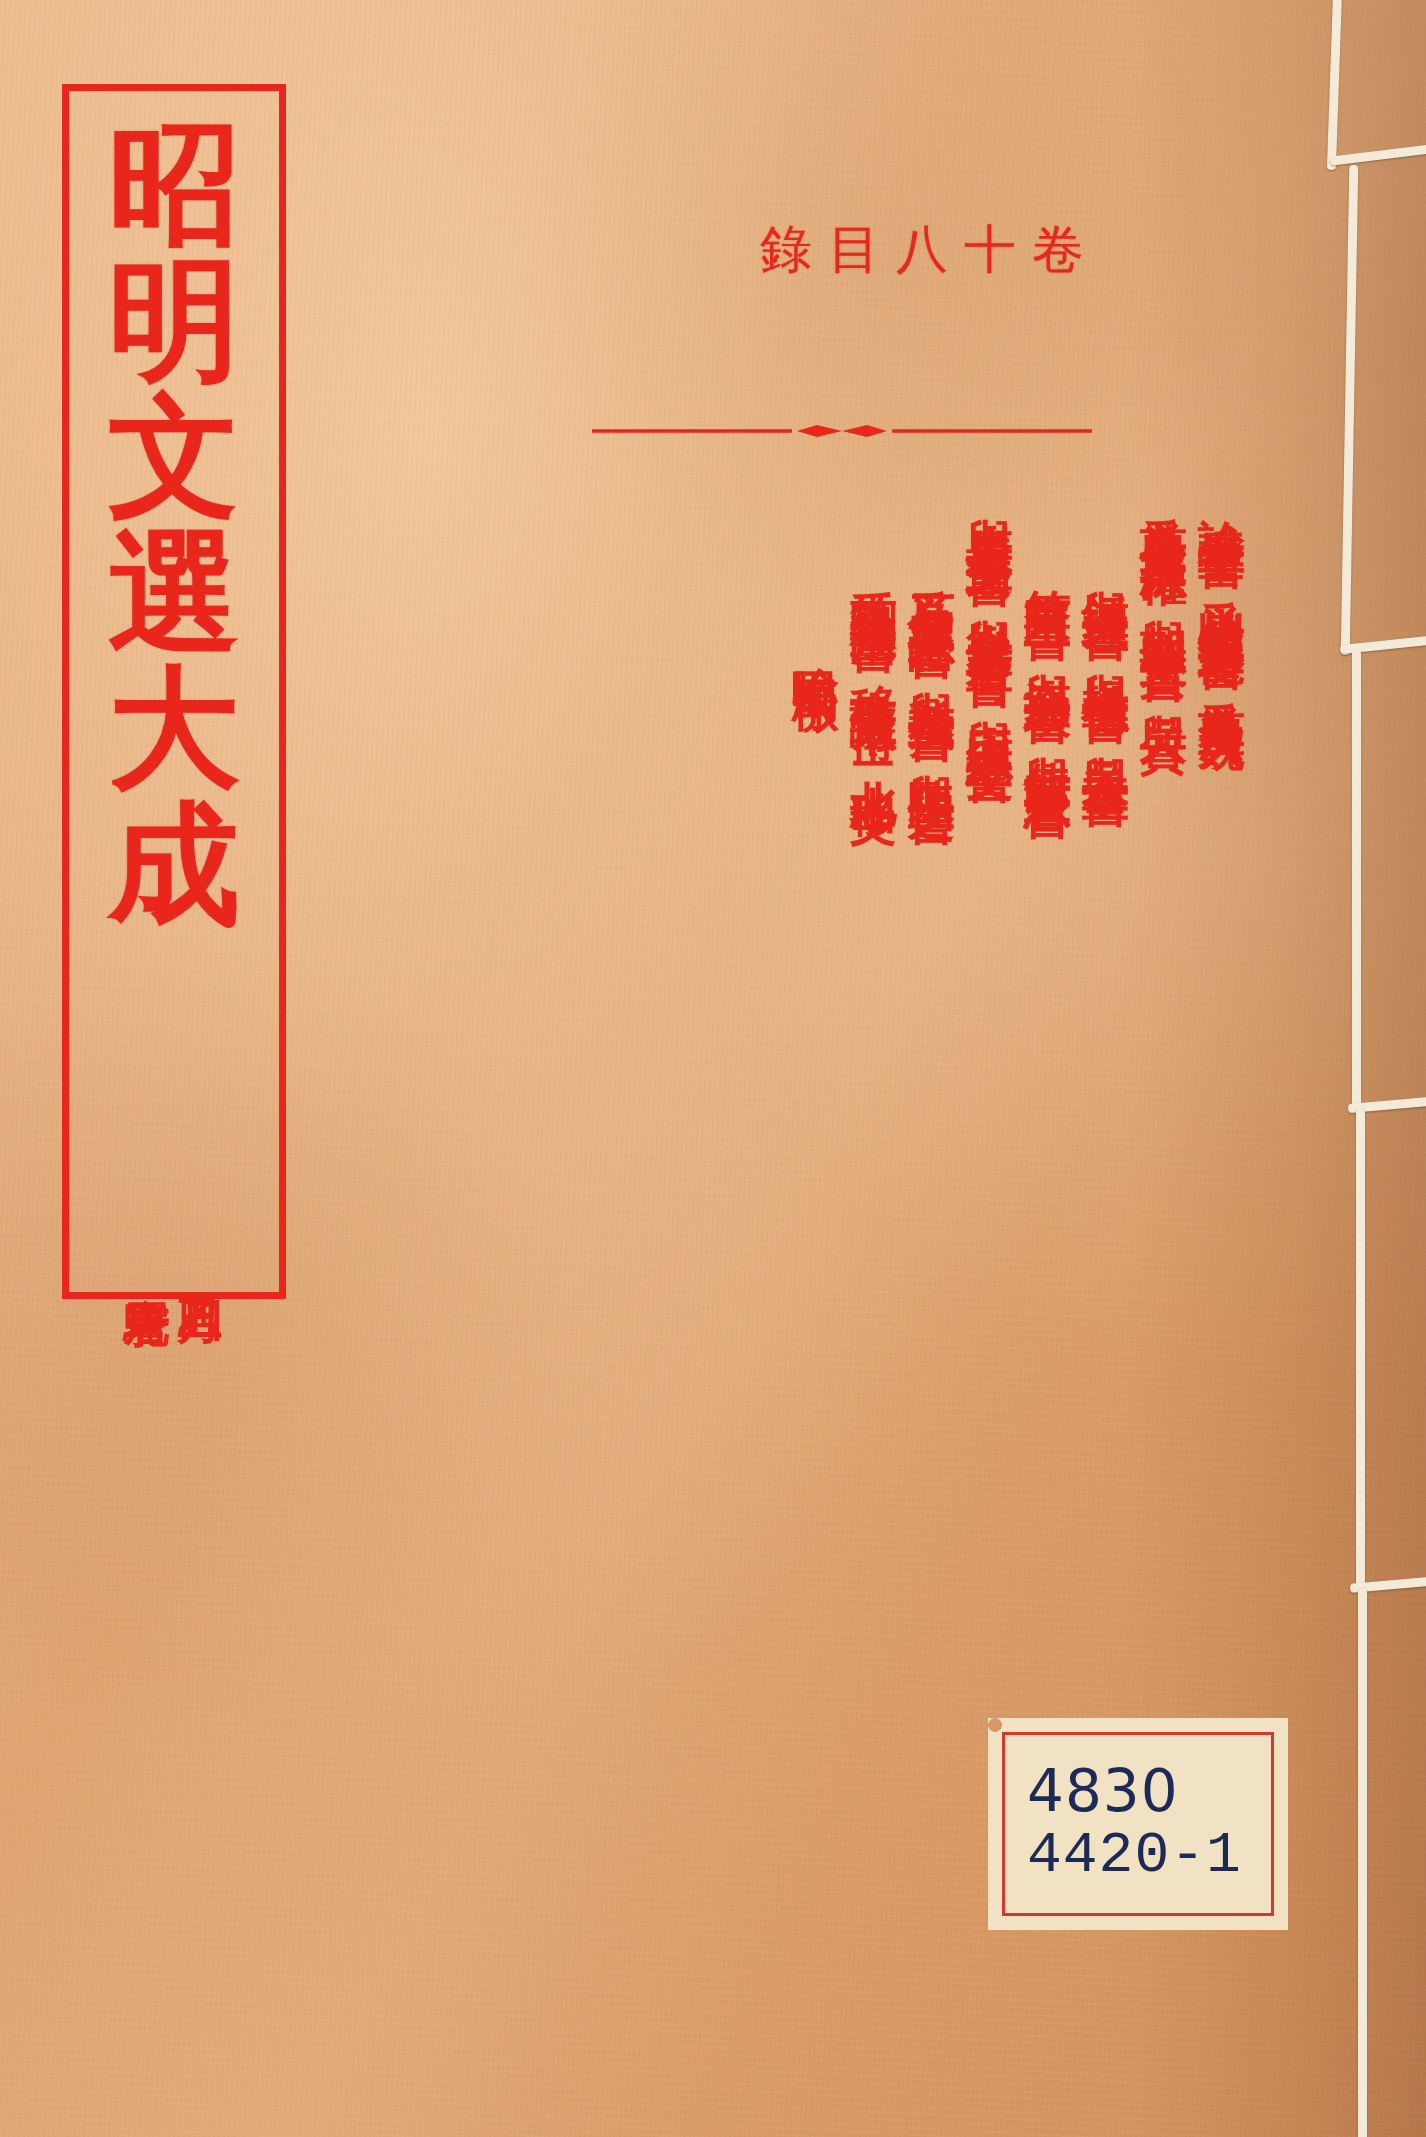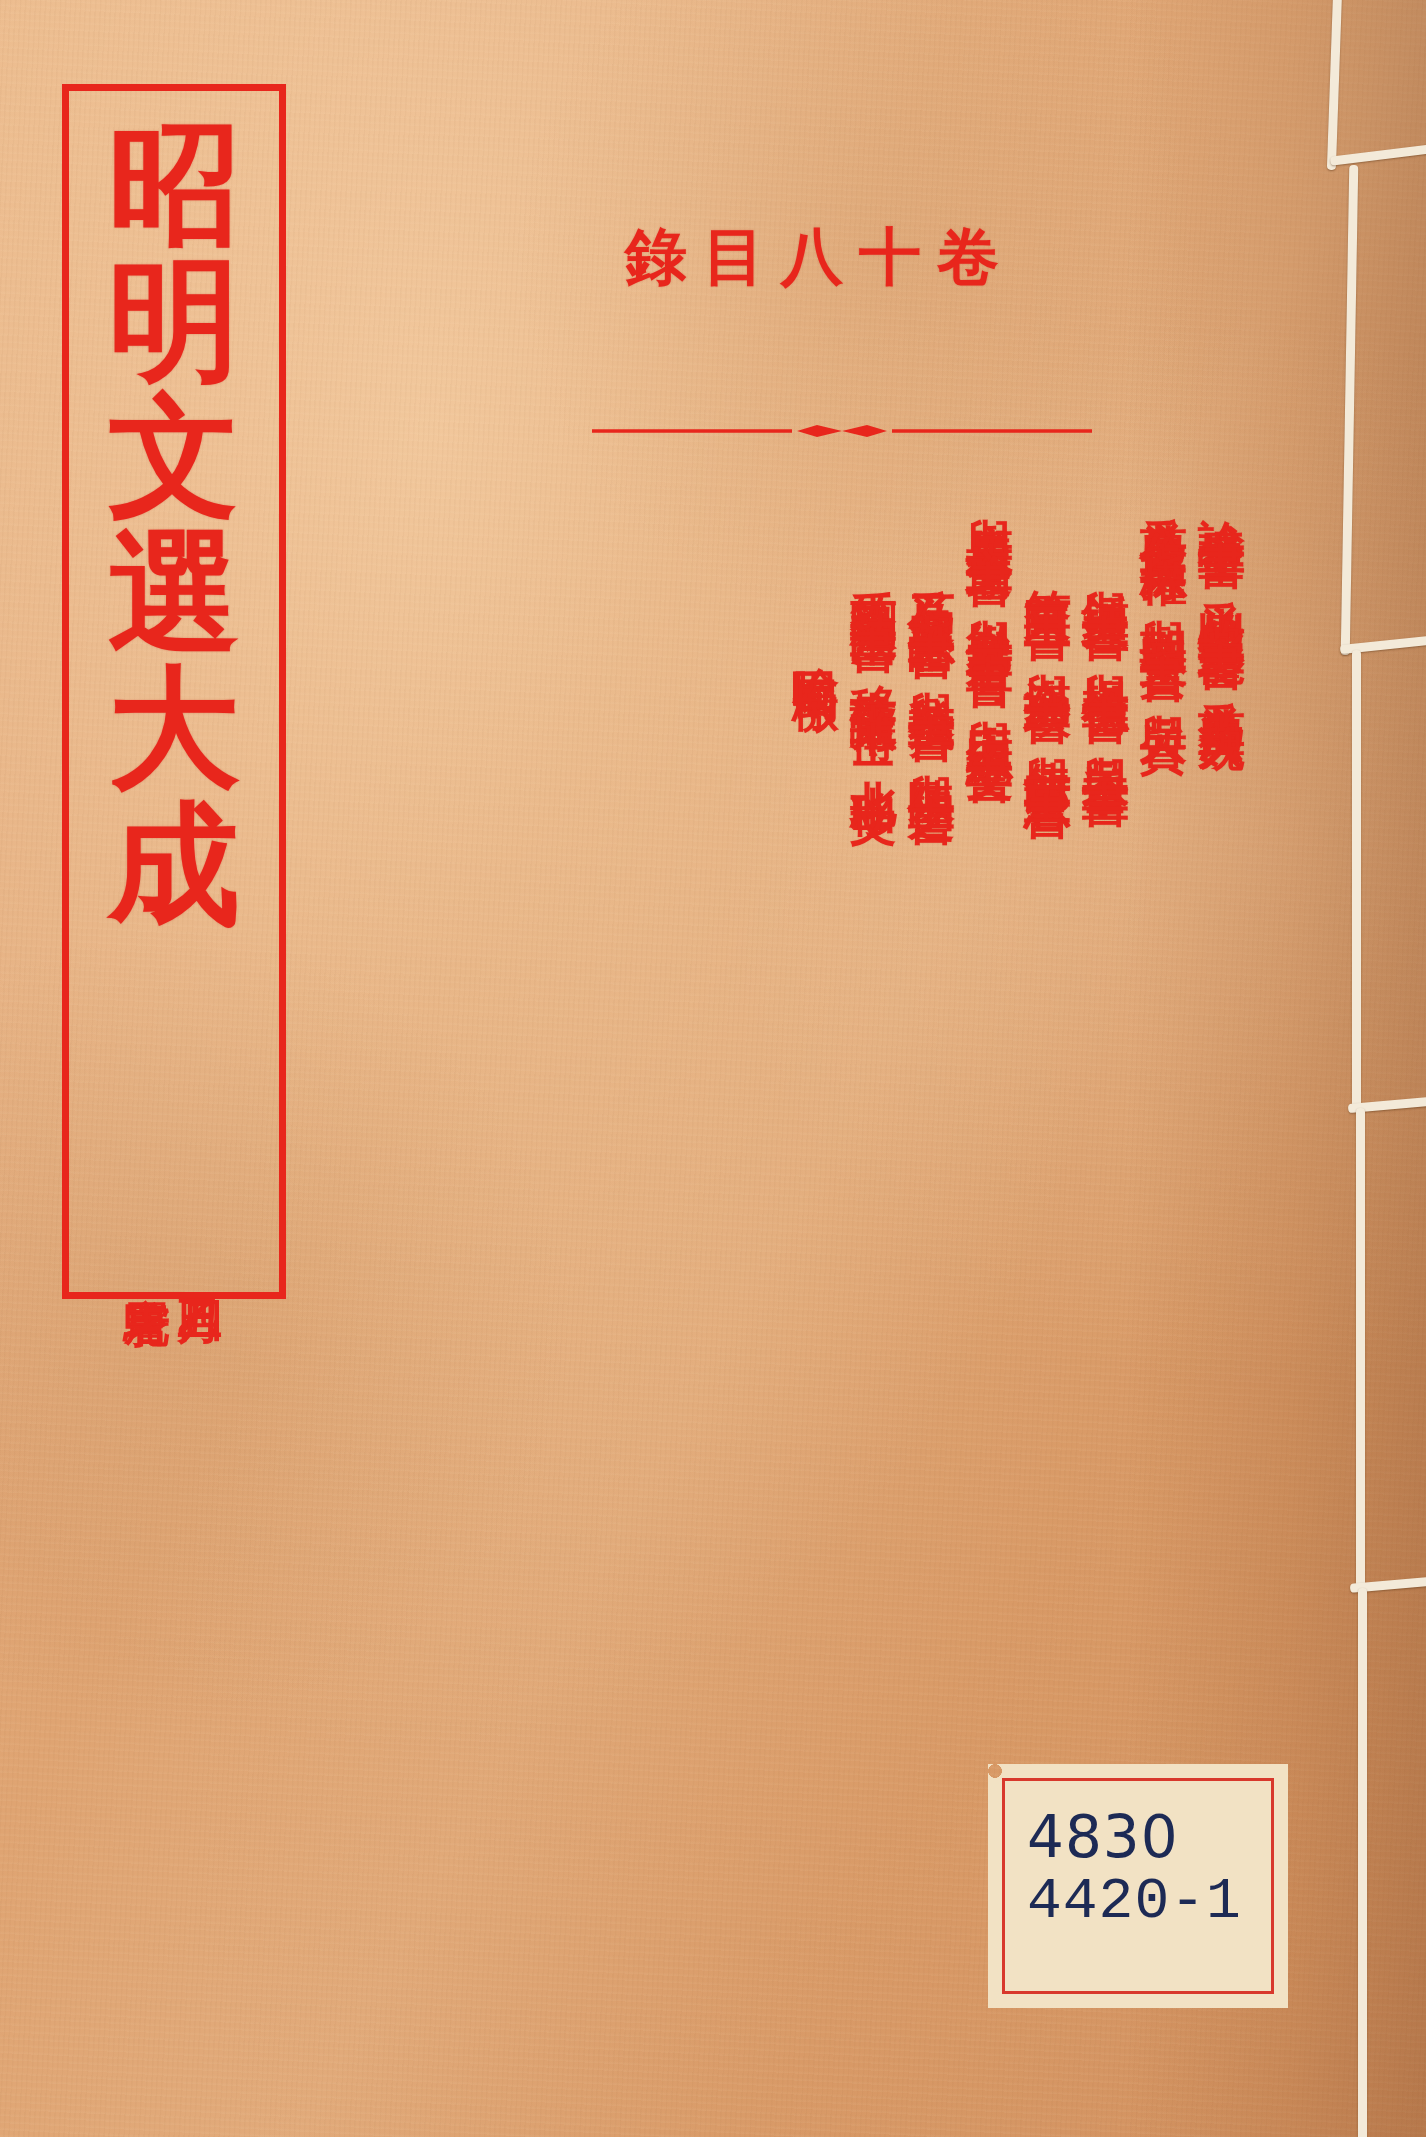--- a/index.html
+++ b/index.html
@@ -92,25 +92,24 @@
     text-orientation: upright;
     letter-spacing: 2px;
   }
 
   
   #catalog-heading {
     position: absolute;
     top: 215px;
     left: 540px;
     width: 560px;
-    text-align: center;
-    color: #e8261c;
-    font-family: "DejaVu Serif", serif;
-    font-weight: bold;
-    font-size: 62px;
+    color: #e8261c;
+    font-family: "DejaVu Serif", serif;
+    font-weight: normal;
+    font-size: 52px;
     letter-spacing: 16px;
     direction: rtl;
     unicode-bidi: bidi-override;
     text-shadow: 0 0 2px rgba(200,30,20,0.3);
   }
   #heading-rule {
     position: absolute;
     top: 424px;
     left: 592px;
     width: 500px;
@@ -141,23 +140,23 @@
     white-space: nowrap;
     text-shadow: 0 0 1px rgba(200,30,20,0.3);
   }
   .toc-col.indent-1 { padding-top: 72px; }
   .toc-col.indent-2 { padding-top: 150px; }
 
   
   #call-number {
     position: absolute;
     left: 988px;
-    top: 1764px;
+    top: 1718px;
     width: 300px;
-    height: 244px;
+    height: 212px;
     background: #f2e2c4;
     box-shadow: 0 1px 3px rgba(90,50,20,0.35);
     
     -webkit-mask-image:
       radial-gradient(circle 7px at 7px 7px, transparent 98%, #000 100%);
   }
   #call-number::before {
     content: "";
     position: absolute;
     inset: 0;

